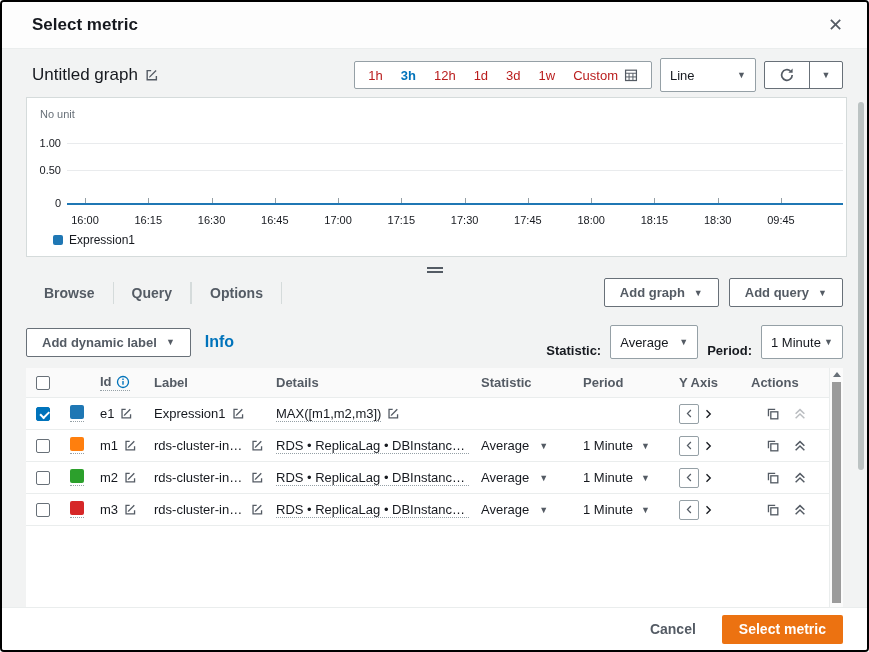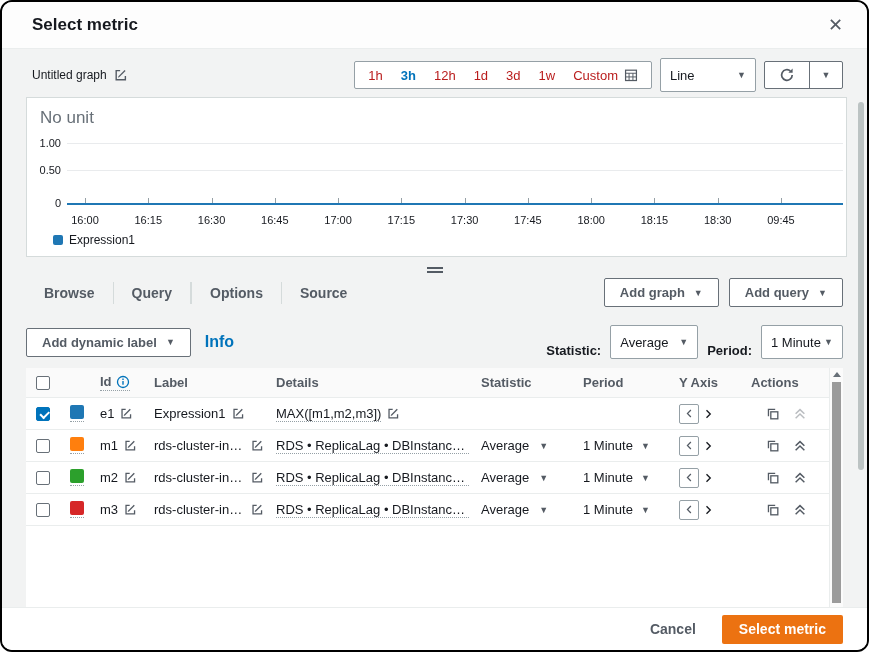--- a/index.html
+++ b/index.html
@@ -1,51 +1,51 @@
 <!DOCTYPE html>
 <html><head>
 <meta charset="utf-8">
 <style>
   * { box-sizing: border-box; margin: 0; padding: 0; }
   html,body { width: 869px; height: 652px; background:#fff;
     font-family: "Liberation Sans", "DejaVu Sans", sans-serif; color:#16191f; }
   .dialog { position:absolute; inset:0; width:869px; height:652px;
-    border:2px solid #000; border-radius:12px; overflow:hidden; background:#f2f3f3; }
+    border:2px solid #000; border-radius:4px; overflow:hidden; background:#f2f3f3; }
 
   
   .dlg-header { position:absolute; left:0; top:0; right:0; height:47px; background:#fdfdfd;
     border-bottom:1px solid #eaeded; display:flex; align-items:center; padding:0 24px 0 30px; }
   .dlg-title { font-size:17px; font-weight:bold; }
   .close-x { margin-left:auto; font-size:18px; color:#545b64; cursor:pointer; line-height:1; }
 
   
   .graph-row { position:absolute; left:30px; top:58px; right:24px; height:30px;
     display:flex; align-items:center; }
-  .graph-title { font-size:12px; }
+  .graph-title { font-size:17px; }
   .edit-ic { display:inline-flex; color:#545b64; margin-left:7px; cursor:pointer; align-items:center; }
   .top-controls { margin-left:auto; display:flex; align-items:center; gap:8px; }
   .seg { display:flex; align-items:center; background:#fff; border:1px solid #95a0a6;
     border-radius:2px; height:28px; padding:0 4px; }
   .seg-item { padding:0 9px; font-size:13px; color:#b91c1c; cursor:pointer; display:flex; align-items:center; gap:6px;}
   .seg-item.sel { color:#0073bb; font-weight:bold; }
   .select-box { display:flex; align-items:center; background:#fff; border:1px solid #95a0a6;
     border-radius:2px; height:28px; padding:16px 9px; font-size:13px; cursor:pointer; }
   .select-box .caret { margin-left:auto; }
   .caret { font-size:9px; color:#545b64; }
   .refresh-group { display:flex; height:28px; border:1px solid #687078; border-radius:2px;
     background:#fff; overflow:hidden; }
   .refresh-btn { width:44px; display:flex; align-items:center; justify-content:center;
     color:#545b64; cursor:pointer; }
   .refresh-caret { width:33px; display:flex; align-items:center; justify-content:center;
     border-left:1px solid #687078; cursor:pointer; }
 
   
   .chart-panel { position:absolute; left:24px; top:95px; width:821px; height:160px;
     background:#fff; border:1px solid #d5dbdb; }
-  .unit-label { position:absolute; left:13px; top:10px; font-size:17px; color:#687078; }
+  .unit-label { position:absolute; left:13px; top:10px; font-size:11px; color:#687078; }
   .y-lab { position:absolute; width:34px; text-align:right; font-size:11px; color:#16191f; }
   .gridline { position:absolute; left:40px; width:776px; height:1px; background:#e9ebed; }
   .zero-line { position:absolute; left:40px; width:776px; height:2px; }
   .x-tick { position:absolute; width:1px; height:5px; top:100px; background:#95a0a6; }
   .x-lab { position:absolute; top:116px; transform:translateX(-50%); font-size:11px; color:#16191f; }
   .legend { position:absolute; left:26px; top:135px; display:flex; align-items:center; gap:6px; }
   .legend-sq { width:10px; height:10px; border-radius:2px; }
   .legend-txt { font-size:12px; }
 
   
@@ -228,21 +228,20 @@
     </div>
 
   <div class="tabs">
     <span class="tab">Browse</span>
     <span class="tab-sep"></span>
     <span class="tab">Query</span>
     <span class="tab-sep"></span>
     <span class="tab-sep"></span>
     <span class="tab">Options</span>
     <span class="tab-sep"></span>
-    <span class="tab">Source</span>
   </div>
   <div class="math-btns">
     <button class="btn">
       <span>Add graph</span>
       <span class="caret">▼</span>
     </button>
     <button class="btn">
       <span>Add query</span>
       <span class="caret">▼</span>
     </button>

